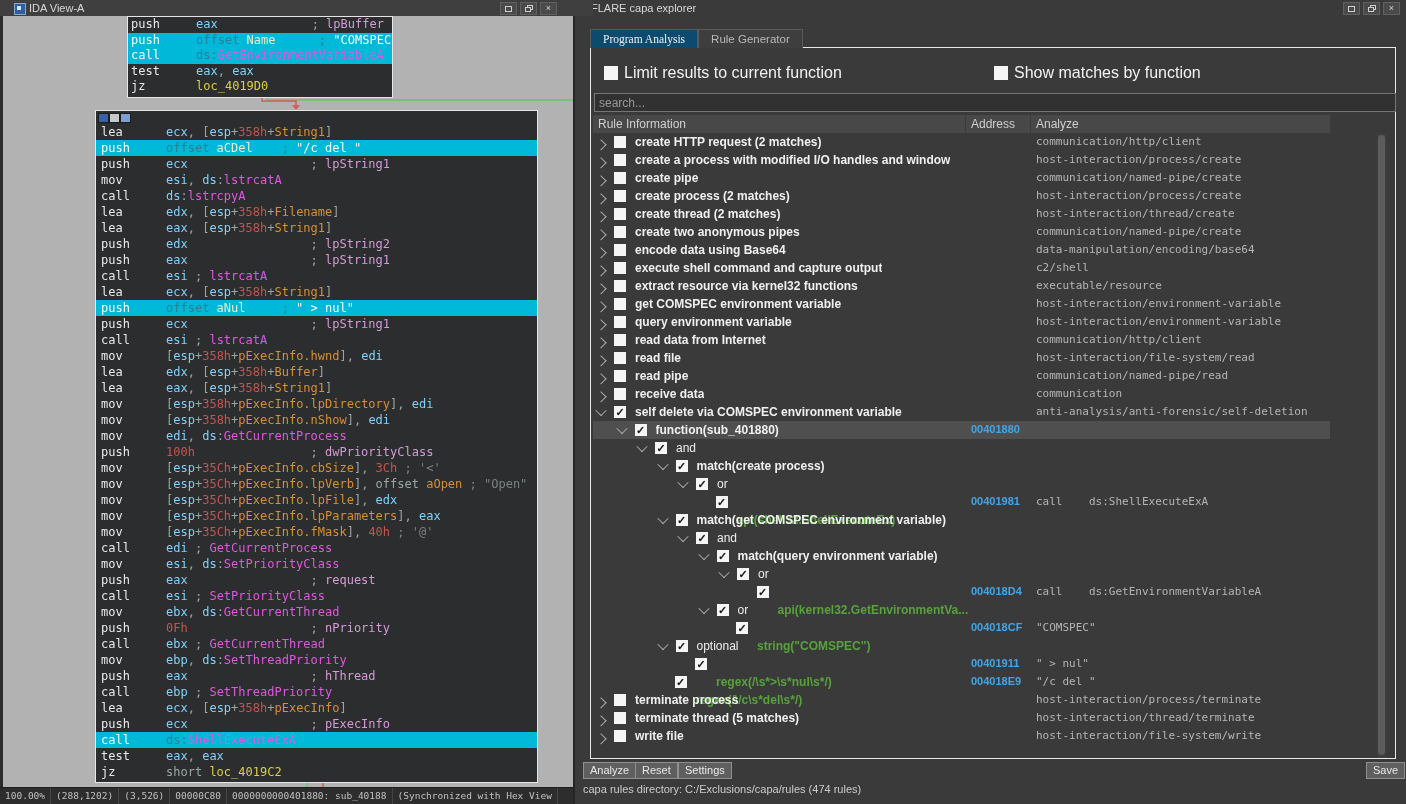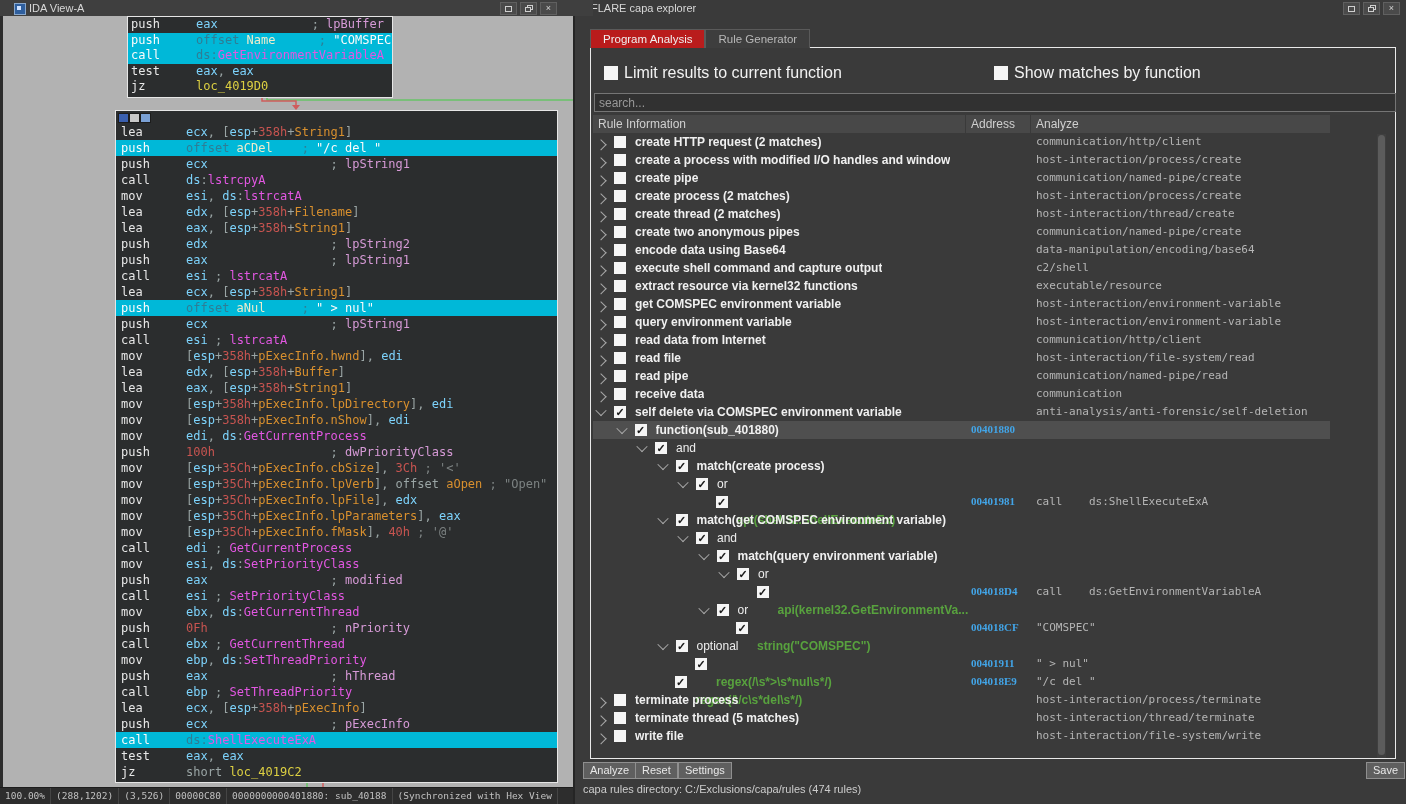--- a/index.html
+++ b/index.html
@@ -16,21 +16,21 @@
   #ida-title .winbtns{left:500px;}
   .wbtn{width:15px;height:11px;background:#4a4a4a;border:1px solid #606060;position:relative;}
   .wbtn .sq{position:absolute;left:4px;top:3px;width:5px;height:4px;border:1px solid #cfcfcf;}
   .wbtn .sq2{position:absolute;left:6px;top:2px;width:4px;height:3px;border:1px solid #cfcfcf;}
   .wbtn .sq3{position:absolute;left:4px;top:4px;width:4px;height:3px;border:1px solid #cfcfcf;background:#4a4a4a;}
   .wbtn .x{position:absolute;left:0;top:-1px;width:100%;text-align:center;color:#d5d5d5;font-size:9px;line-height:12px;}
   #ida-graph{position:absolute;left:0;top:16px;width:573px;height:772px;background:#b2b2b2;}
   #ida-graph .left-strip{position:absolute;left:0;top:0;width:3px;height:100%;background:#2c2c2c;}
   .asm-block{position:absolute;background:#2b2d2e;border:1px solid #e6e6e6;z-index:3;overflow:hidden;}
   #block-a{left:127px;top:16px;width:264px;height:80px;}
-  #block-b{left:95px;top:110px;width:441px;height:671px;margin-left:20px;}
+  #block-b{left:95px;top:110px;width:441px;height:671px;}
   #block-b .node-head{height:13px;position:relative;}
   .mini-ico{position:absolute;top:2px;width:9px;height:8px;border:1px solid #1c1c1c;}
   .asm-lines{position:relative;}
   .asm-line{white-space:pre;font-family:"DejaVu Sans Mono",monospace;font-size:12px;height:16px;line-height:16px;padding-left:5px;}
   #block-a .asm-line{height:15.5px;line-height:15.5px;padding-left:3px;}
   .asm-line.hl{background:#00b8d8;}
   .tk-m{color:#e8e8e8}.tk-g{color:#9aa5a5}.tk-r{color:#7dd3fc}.tk-n{color:#c75450}
   .tk-v{color:#d9902e}.tk-a{color:#e257e2}.tk-y{color:#ddd042}.tk-c{color:#7c8282}
   .tk-p{color:#d69ad6}.tk-hw{color:#fbfbfb}.tk-hg{color:#2e7d95}.tk-hk{color:#eeeccc}
   #edges{position:absolute;left:0;top:0;width:573px;height:804px;z-index:2;}
@@ -40,21 +40,21 @@
               font-family:"DejaVu Sans Mono",monospace;font-size:9.5px;white-space:pre;flex:0 0 auto;}
   
   #capa-win{position:absolute;left:575px;top:0;width:831px;height:804px;background:#3a3a3a;}
   #capa-title{position:absolute;left:0;top:0;width:100%;height:16px;background:#3a3a3a;color:#d8d8d8;
               font-size:11px;line-height:16px;}
   #capa-title .ttl{position:absolute;left:16px;top:0;}
   .capa-icon{position:absolute;left:3px;top:3px;width:9px;height:9px;border-radius:50%;background:#2e7fd0;border:1px solid #7fb3e8;}
   #capa-title .winbtns{left:768px;}
   #capa-tabs{position:absolute;left:15px;top:29px;height:19px;display:flex;z-index:4;}
   .tab{height:18px;line-height:18px;padding:0 12px;font-size:11.5px;border:1px solid #5a5a5a;border-bottom:none;}
-  .tab.active{background:#b91c1c;color:#f0f0f0;}
+  .tab.active{background:#0c4a6e;color:#f0f0f0;font-family:Liberation Serif, serif;}
   .tab.inactive{background:#3e3e3e;color:#b8b8b8;}
   #capa-frame{position:absolute;left:15px;top:47px;width:804px;height:710px;border:1px solid #e9e9e9;background:#3a3a3a;}
   .chk-row{position:absolute;top:16px;display:flex;align-items:center;gap:6px;}
   .chkbox{width:12px;height:12px;background:#f5f5f5;border:1px solid #f5f5f5;}
   .chk-label{color:#f2f2f2;font-size:16px;}
   #search-box{position:absolute;left:3px;top:45px;width:792px;height:17px;background:#313131;border:1px solid #757575;
               color:#dddddd;font-size:12px;padding:0 4px;font-family:"Liberation Sans",sans-serif;}
   #search-box::placeholder{color:#989898;}
   #tree{position:absolute;left:2px;top:67px;width:794px;height:632px;}
   #tree-header{position:absolute;left:0;top:0;height:18px;display:flex;}
@@ -67,21 +67,21 @@
   .chev{flex:0 0 auto;width:7px;height:7px;border:solid #a8a8a8;border-width:0 1.5px 1.5px 0;margin:0 9px 0 0;}
   .chev.open{transform:rotate(45deg) translate(-1px,-1px);}
   .chev.closed{transform:rotate(-45deg) translate(-2px,2px);}
   .chev-spacer{flex:0 0 auto;width:16px;}
   .cb{flex:0 0 auto;width:12px;height:12px;background:#f5f5f5;margin-right:9px;color:#1a1a1a;
       font-size:11px;line-height:12px;text-align:center;font-weight:bold;}
   .lbl{font-size:12px;white-space:nowrap;overflow:hidden;flex:0 1 auto;}
   .lbl-rule,.lbl-func,.lbl-match{font-weight:bold;color:#f0f0f0;}
   .lbl-group{color:#ededed;}
   .lbl-leaf{font-weight:bold;color:#58a23e;margin-top:36px;}
-  .row-addr{position:absolute;left:378px;top:2px;font-family:Liberation Serif, serif;font-weight:bold;
+  .row-addr{position:absolute;left:378px;top:2px;font-family:Liberation Sans, sans-serif;font-weight:bold;
             font-size:11px;color:#42a5e8;white-space:pre;}
   .row-det{position:absolute;left:443px;top:2px;font-family:"DejaVu Sans Mono",monospace;
            font-size:11px;color:#b5b5b5;white-space:pre;}
   #tree-scroll{position:absolute;left:784px;top:19px;width:9px;height:624px;background:#3f3f3f;}
   #tree-thumb{position:absolute;left:1px;top:1px;width:7px;height:620px;background:#5c5c5c;border-radius:4px;}
   #capa-btns{position:absolute;left:0;top:760px;width:831px;height:20px;}
   .gbtn{position:absolute;top:2px;height:17px;background:#5f5f5f;border:1px solid #8f8f8f;color:#e8e8e8;
         font-size:11px;line-height:15px;text-align:center;padding:0 6px;box-sizing:border-box;}
   #capa-status{position:absolute;left:8px;top:783px;color:#cccccc;font-size:11px;}
 </style>
@@ -115,22 +115,22 @@
       <div id="block-b" class="asm-block" style="top:94px;">
         <div class="node-head">
           <span class="mini-ico" style="left:2px;background:#3a5fae;"></span>
           <span class="mini-ico" style="left:13px;background:#c8c8c8;"></span>
           <span class="mini-ico" style="left:24px;background:#7aa0d4;"></span>
         </div>
         <div class="asm-lines" id="block-b-lines">
             <div class="asm-line"><span class="tk-m">lea      </span><span class="tk-r">ecx</span><span class="tk-g">, [</span><span class="tk-r">esp</span><span class="tk-g">+</span><span class="tk-n">358h</span><span class="tk-g">+</span><span class="tk-v">String1</span><span class="tk-g">]</span></div>
             <div class="asm-line hl"><span class="tk-hw">push     </span><span class="tk-hg">offset </span><span class="tk-hk">aCDel</span><span class="tk-hg">    ; </span><span class="tk-hw">"/c del "</span></div>
             <div class="asm-line"><span class="tk-m">push     </span><span class="tk-r">ecx</span><span class="tk-g">                 ; </span><span class="tk-p">lpString1</span></div>
+            <div class="asm-line"><span class="tk-m">mov      </span><span class="tk-r">esi</span><span class="tk-g">, </span><span class="tk-r">ds</span><span class="tk-g">:</span><span class="tk-a">lstrcatA</span></div>
             <div class="asm-line"><span class="tk-m">call     </span><span class="tk-r">ds</span><span class="tk-g">:</span><span class="tk-a">lstrcpyA</span></div>
-            <div class="asm-line"><span class="tk-m">mov      </span><span class="tk-r">esi</span><span class="tk-g">, </span><span class="tk-r">ds</span><span class="tk-g">:</span><span class="tk-a">lstrcatA</span></div>
             <div class="asm-line"><span class="tk-m">lea      </span><span class="tk-r">edx</span><span class="tk-g">, [</span><span class="tk-r">esp</span><span class="tk-g">+</span><span class="tk-n">358h</span><span class="tk-g">+</span><span class="tk-v">Filename</span><span class="tk-g">]</span></div>
             <div class="asm-line"><span class="tk-m">lea      </span><span class="tk-r">eax</span><span class="tk-g">, [</span><span class="tk-r">esp</span><span class="tk-g">+</span><span class="tk-n">358h</span><span class="tk-g">+</span><span class="tk-v">String1</span><span class="tk-g">]</span></div>
             <div class="asm-line"><span class="tk-m">push     </span><span class="tk-r">edx</span><span class="tk-g">                 ; </span><span class="tk-p">lpString2</span></div>
             <div class="asm-line"><span class="tk-m">push     </span><span class="tk-r">eax</span><span class="tk-g">                 ; </span><span class="tk-p">lpString1</span></div>
             <div class="asm-line"><span class="tk-m">call     </span><span class="tk-r">esi</span><span class="tk-g"> ; </span><span class="tk-a">lstrcatA</span></div>
             <div class="asm-line"><span class="tk-m">lea      </span><span class="tk-r">ecx</span><span class="tk-g">, [</span><span class="tk-r">esp</span><span class="tk-g">+</span><span class="tk-n">358h</span><span class="tk-g">+</span><span class="tk-v">String1</span><span class="tk-g">]</span></div>
             <div class="asm-line hl"><span class="tk-hw">push     </span><span class="tk-hg">offset </span><span class="tk-hk">aNul</span><span class="tk-hg">     ; </span><span class="tk-hw">" &gt; nul"</span></div>
             <div class="asm-line"><span class="tk-m">push     </span><span class="tk-r">ecx</span><span class="tk-g">                 ; </span><span class="tk-p">lpString1</span></div>
             <div class="asm-line"><span class="tk-m">call     </span><span class="tk-r">esi</span><span class="tk-g"> ; </span><span class="tk-a">lstrcatA</span></div>
             <div class="asm-line"><span class="tk-m">mov      </span><span class="tk-g">[</span><span class="tk-r">esp</span><span class="tk-g">+</span><span class="tk-n">358h</span><span class="tk-g">+</span><span class="tk-v">pExecInfo.hwnd</span><span class="tk-g">], </span><span class="tk-r">edi</span></div>
@@ -140,21 +140,21 @@
             <div class="asm-line"><span class="tk-m">mov      </span><span class="tk-g">[</span><span class="tk-r">esp</span><span class="tk-g">+</span><span class="tk-n">358h</span><span class="tk-g">+</span><span class="tk-v">pExecInfo.nShow</span><span class="tk-g">], </span><span class="tk-r">edi</span></div>
             <div class="asm-line"><span class="tk-m">mov      </span><span class="tk-r">edi</span><span class="tk-g">, </span><span class="tk-r">ds</span><span class="tk-g">:</span><span class="tk-a">GetCurrentProcess</span></div>
             <div class="asm-line"><span class="tk-m">push     </span><span class="tk-n">100h</span><span class="tk-g">                ; </span><span class="tk-p">dwPriorityClass</span></div>
             <div class="asm-line"><span class="tk-m">mov      </span><span class="tk-g">[</span><span class="tk-r">esp</span><span class="tk-g">+</span><span class="tk-n">35Ch</span><span class="tk-g">+</span><span class="tk-v">pExecInfo.cbSize</span><span class="tk-g">], </span><span class="tk-n">3Ch</span><span class="tk-c"> ; '&lt;'</span></div>
             <div class="asm-line"><span class="tk-m">mov      </span><span class="tk-g">[</span><span class="tk-r">esp</span><span class="tk-g">+</span><span class="tk-n">35Ch</span><span class="tk-g">+</span><span class="tk-v">pExecInfo.lpVerb</span><span class="tk-g">], </span><span class="tk-g">offset </span><span class="tk-v">aOpen</span><span class="tk-c"> ; "Open"</span></div>
             <div class="asm-line"><span class="tk-m">mov      </span><span class="tk-g">[</span><span class="tk-r">esp</span><span class="tk-g">+</span><span class="tk-n">35Ch</span><span class="tk-g">+</span><span class="tk-v">pExecInfo.lpFile</span><span class="tk-g">], </span><span class="tk-r">edx</span></div>
             <div class="asm-line"><span class="tk-m">mov      </span><span class="tk-g">[</span><span class="tk-r">esp</span><span class="tk-g">+</span><span class="tk-n">35Ch</span><span class="tk-g">+</span><span class="tk-v">pExecInfo.lpParameters</span><span class="tk-g">], </span><span class="tk-r">eax</span></div>
             <div class="asm-line"><span class="tk-m">mov      </span><span class="tk-g">[</span><span class="tk-r">esp</span><span class="tk-g">+</span><span class="tk-n">35Ch</span><span class="tk-g">+</span><span class="tk-v">pExecInfo.fMask</span><span class="tk-g">], </span><span class="tk-n">40h</span><span class="tk-c"> ; '@'</span></div>
             <div class="asm-line"><span class="tk-m">call     </span><span class="tk-r">edi</span><span class="tk-g"> ; </span><span class="tk-a">GetCurrentProcess</span></div>
             <div class="asm-line"><span class="tk-m">mov      </span><span class="tk-r">esi</span><span class="tk-g">, </span><span class="tk-r">ds</span><span class="tk-g">:</span><span class="tk-a">SetPriorityClass</span></div>
-            <div class="asm-line"><span class="tk-m">push     </span><span class="tk-r">eax</span><span class="tk-g">                 ; </span><span class="tk-p">modified</span></div>
+            <div class="asm-line"><span class="tk-m">push     </span><span class="tk-r">eax</span><span class="tk-g">                 ; </span><span class="tk-p">request</span></div>
             <div class="asm-line"><span class="tk-m">call     </span><span class="tk-r">esi</span><span class="tk-g"> ; </span><span class="tk-a">SetPriorityClass</span></div>
             <div class="asm-line"><span class="tk-m">mov      </span><span class="tk-r">ebx</span><span class="tk-g">, </span><span class="tk-r">ds</span><span class="tk-g">:</span><span class="tk-a">GetCurrentThread</span></div>
             <div class="asm-line"><span class="tk-m">push     </span><span class="tk-n">0Fh</span><span class="tk-g">                 ; </span><span class="tk-p">nPriority</span></div>
             <div class="asm-line"><span class="tk-m">call     </span><span class="tk-r">ebx</span><span class="tk-g"> ; </span><span class="tk-a">GetCurrentThread</span></div>
             <div class="asm-line"><span class="tk-m">mov      </span><span class="tk-r">ebp</span><span class="tk-g">, </span><span class="tk-r">ds</span><span class="tk-g">:</span><span class="tk-a">SetThreadPriority</span></div>
             <div class="asm-line"><span class="tk-m">push     </span><span class="tk-r">eax</span><span class="tk-g">                 ; </span><span class="tk-p">hThread</span></div>
             <div class="asm-line"><span class="tk-m">call     </span><span class="tk-r">ebp</span><span class="tk-g"> ; </span><span class="tk-a">SetThreadPriority</span></div>
             <div class="asm-line"><span class="tk-m">lea      </span><span class="tk-r">ecx</span><span class="tk-g">, [</span><span class="tk-r">esp</span><span class="tk-g">+</span><span class="tk-n">358h</span><span class="tk-g">+</span><span class="tk-v">pExecInfo</span><span class="tk-g">]</span></div>
             <div class="asm-line"><span class="tk-m">push     </span><span class="tk-r">ecx</span><span class="tk-g">                 ; </span><span class="tk-p">pExecInfo</span></div>
             <div class="asm-line hl"><span class="tk-hw">call     </span><span class="tk-hg">ds:</span><span class="tk-a">ShellExecuteExA</span></div>

